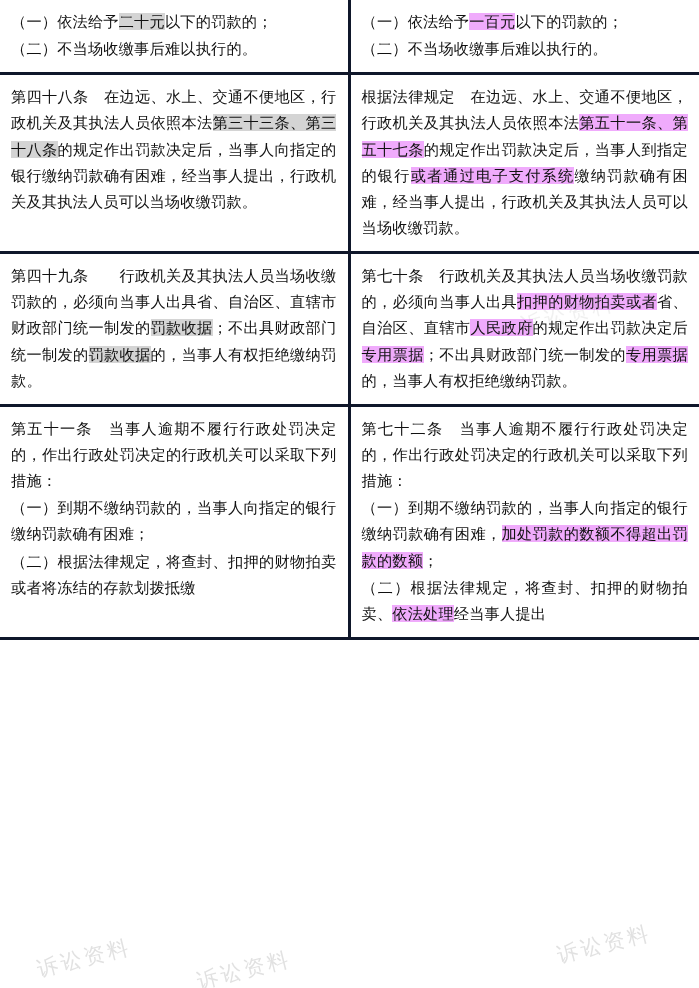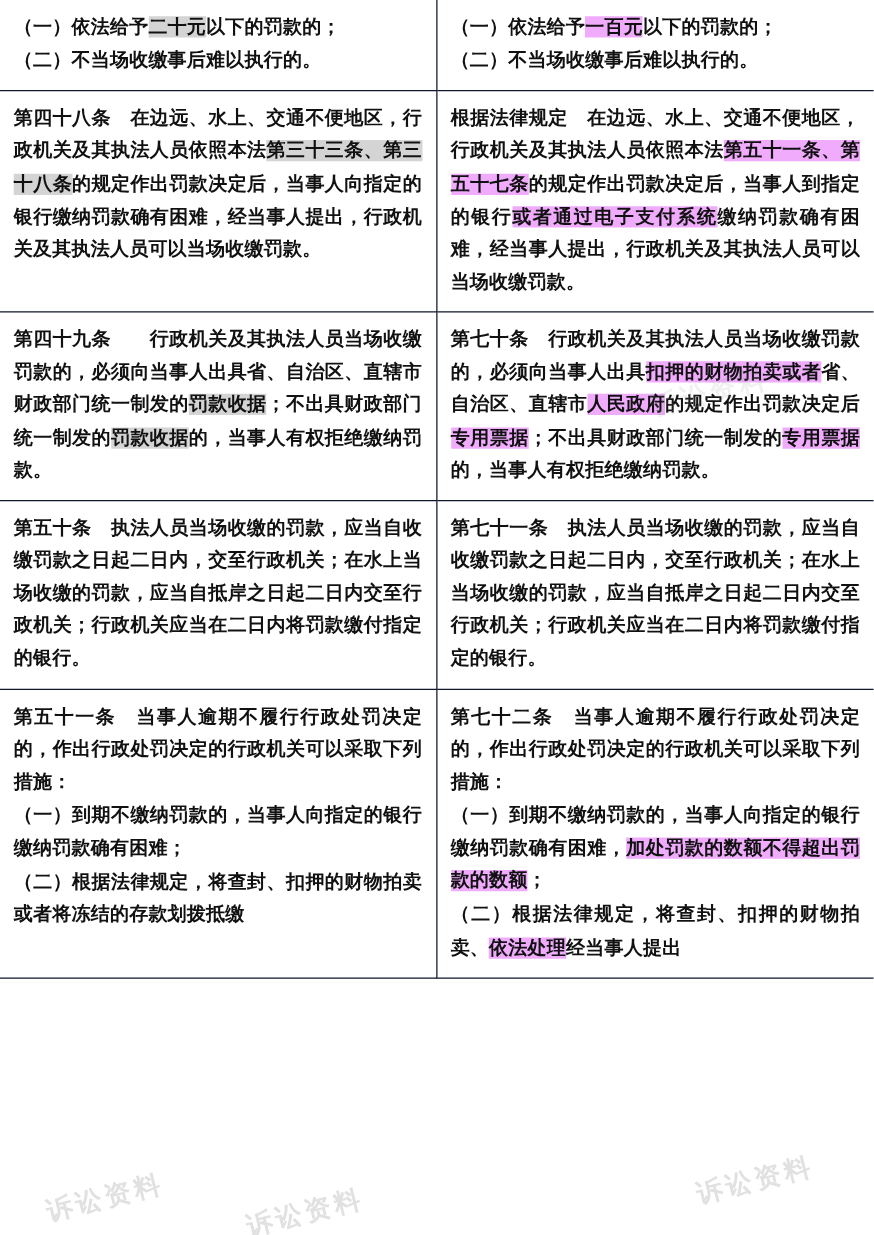--- a/index.html
+++ b/index.html
@@ -13,32 +13,31 @@
     font-family: "Liberation Sans", sans-serif;
     color: #111111;
     overflow: hidden;
     position: relative;
   }
   #doc {
     width: 556px;
     height: 988px;
     position: relative;
     box-sizing: border-box;
-    font-weight: bold;
   }
   table.cmp {
     width: 699px;
     border-collapse: collapse;
     table-layout: fixed;
   }
   table.cmp col.left  { width: 349px; }
   table.cmp col.right { width: 350px; }
   table.cmp td {
     vertical-align: top;
-    border: 1px solid #0f172a;
+    border: 3px solid #0f172a;
     padding: 9px 11px 10px 11px;
     font-size: 15.2px;
     line-height: 1.72;
     letter-spacing: 0.2px;
     text-align: justify;
     text-justify: inter-ideograph;
     background: transparent;
   }
   table.cmp tr.first td { border-top: none; }
   table.cmp td.l { border-left: none; }
@@ -99,28 +98,20 @@
         <tr>
           <td class="l">
             <p class="para"><span>第四十九条　　行政机关及其执法人员当场收缴罚款的，必须向当事人出具省、自治区、直辖市财政部门统一制发的</span><span class="gray">罚款收据</span><span>；不出具财政部门统一制发的</span><span class="gray">罚款收据</span><span>的，当事人有权拒绝缴纳罚款。</span></p>
           </td>
           <td class="r">
             <p class="para"><span>第七十条　行政机关及其执法人员当场收缴罚款的，必须向当事人出具</span><span class="hl">扣押的财物拍卖</span><span class="hl">或者</span><span>省、自治区、直辖市</span><span class="hl">人民政府</span><span>的规定作出罚款决定后</span><span class="hl">专用票据</span><span>；不出具财政部门统一制发的</span><span class="hl">专用票据</span><span>的，当事人有权拒绝缴纳罚款。</span></p>
           </td>
         </tr>
         <tr>
           <td class="l">
-            <p class="para"><span>第五十条　执法人员当场收缴的罚款，应当自收缴罚款之日起二日内，交至行政机关；在水上当场收缴的罚款，应当自抵岸之日起二日内交至行政机关；行政机关应当在二日内将罚款缴付指定的银行。</span></p>
-          </td>
-          <td class="r">
-            <p class="para"><span>第七十一条　执法人员当场收缴的罚款，应当自收缴罚款之日起二日内，交至行政机关；在水上当场收缴的罚款，应当自抵岸之日起二日内交至行政机关；行政机关应当在二日内将罚款缴付指定的银行。</span></p>
-          </td>
-        </tr>
-        <tr>
-          <td class="l">
             <p class="para"><span>第五十一条　当事人逾期不履行行政处罚决定的，作出行政处罚决定的行政机关可以采取下列措施：</span></p>
             <p class="para"><span>（一）到期不缴纳罚款的，当事人向指定的银行缴纳罚款确有困难；</span></p>
             <p class="para"><span>（二）根据法律规定，将查封、扣押的财物拍卖或者将冻结的存款划拨抵缴</span></p>
           </td>
           <td class="r">
             <p class="para"><span>第七十二条　当事人逾期不履行行政处罚决定的，作出行政处罚决定的行政机关可以采取下列措施：</span></p>
             <p class="para"><span>（一）到期不缴纳罚款的，当事人向指定的银行缴纳罚款确有困难，</span><span class="hl">加处罚款的数额不得超出罚款的数额</span><span>；</span></p>
             <p class="para"><span>（二）根据法律规定，将查封、扣押的财物拍卖、</span><span class="hl">依法处理</span><span>经当事人提出</span></p>
           </td>
         </tr>

